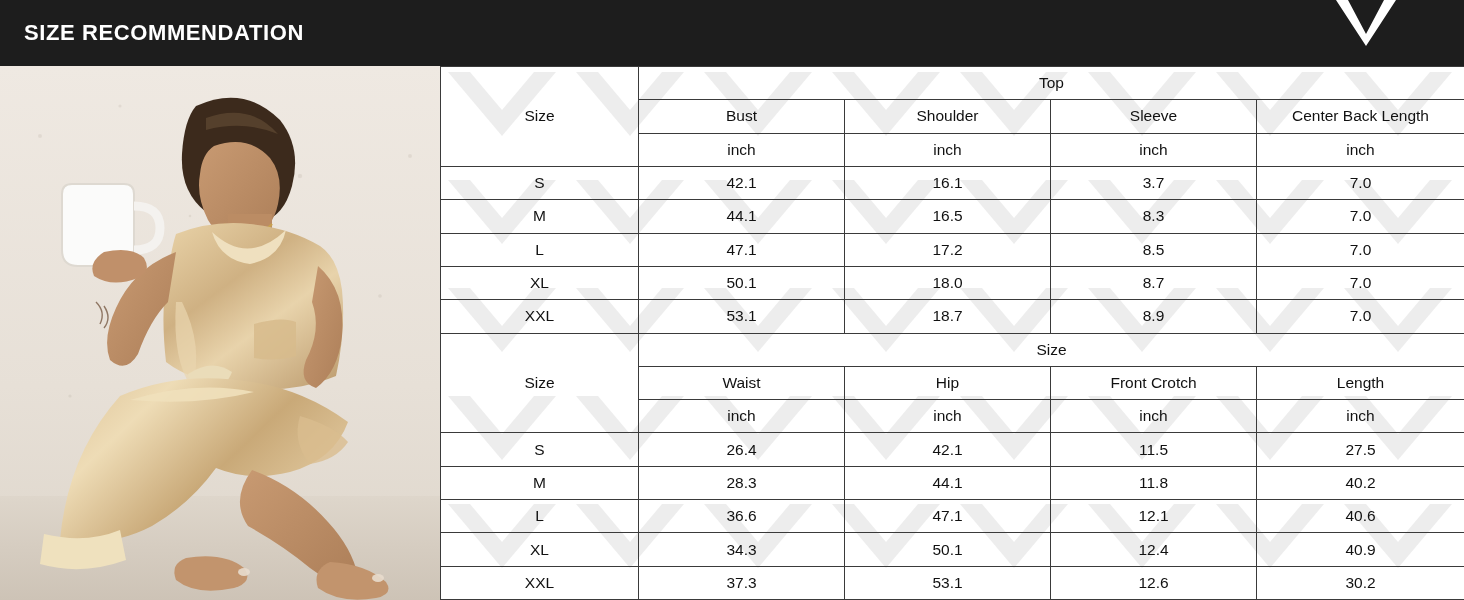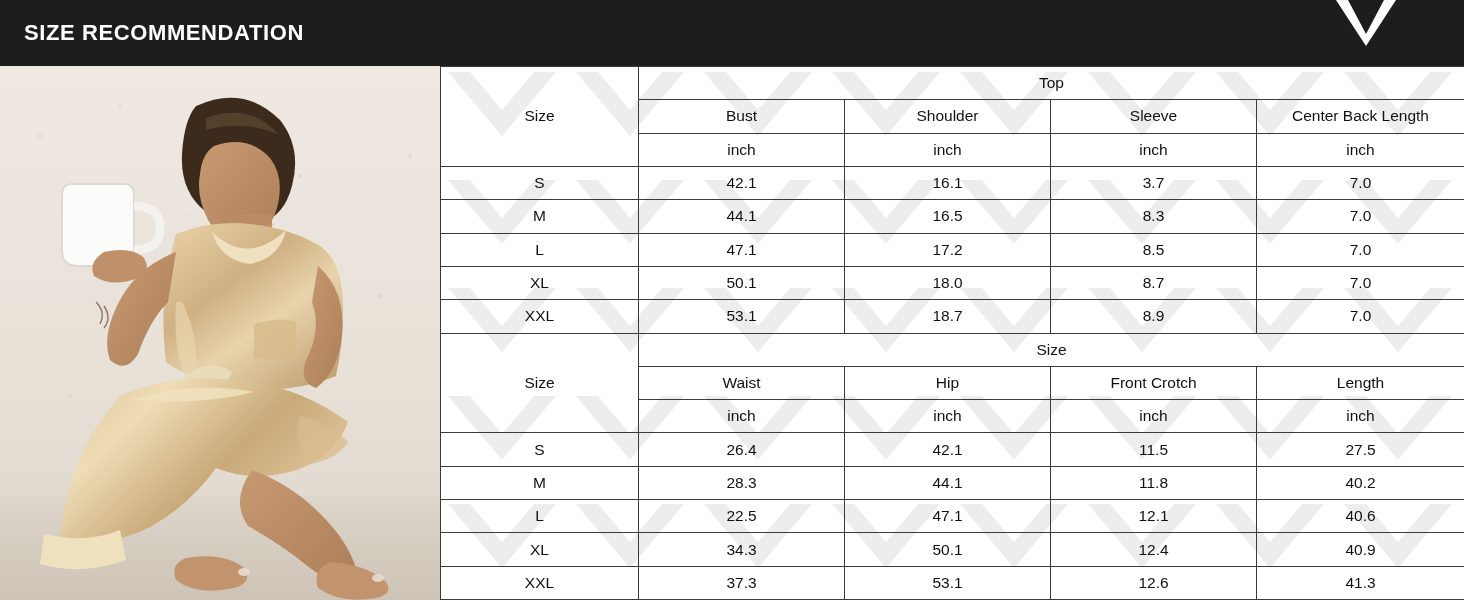--- a/index.html
+++ b/index.html
@@ -319,36 +319,36 @@
           </tr>
           <tr>
             <td class="no-left">M</td>
             <td>28.3</td>
             <td>44.1</td>
             <td>11.8</td>
             <td class="no-right">40.2</td>
           </tr>
           <tr>
             <td class="no-left">L</td>
-            <td>22.5</td>
+            <td>36.6</td>
             <td>47.1</td>
             <td>12.1</td>
             <td class="no-right">40.6</td>
           </tr>
           <tr>
             <td class="no-left">XL</td>
             <td>34.3</td>
             <td>50.1</td>
             <td>12.4</td>
             <td class="no-right">40.9</td>
           </tr>
           <tr>
             <td class="no-left no-bottom">XXL</td>
             <td class="no-bottom">37.3</td>
             <td class="no-bottom">53.1</td>
             <td class="no-bottom">12.6</td>
-            <td class="no-right no-bottom">41.3</td>
+            <td class="no-right no-bottom">30.2</td>
           </tr>
         </tbody>
       </table>
     </div>
   </div>
 </div>
 
 </body></html>

